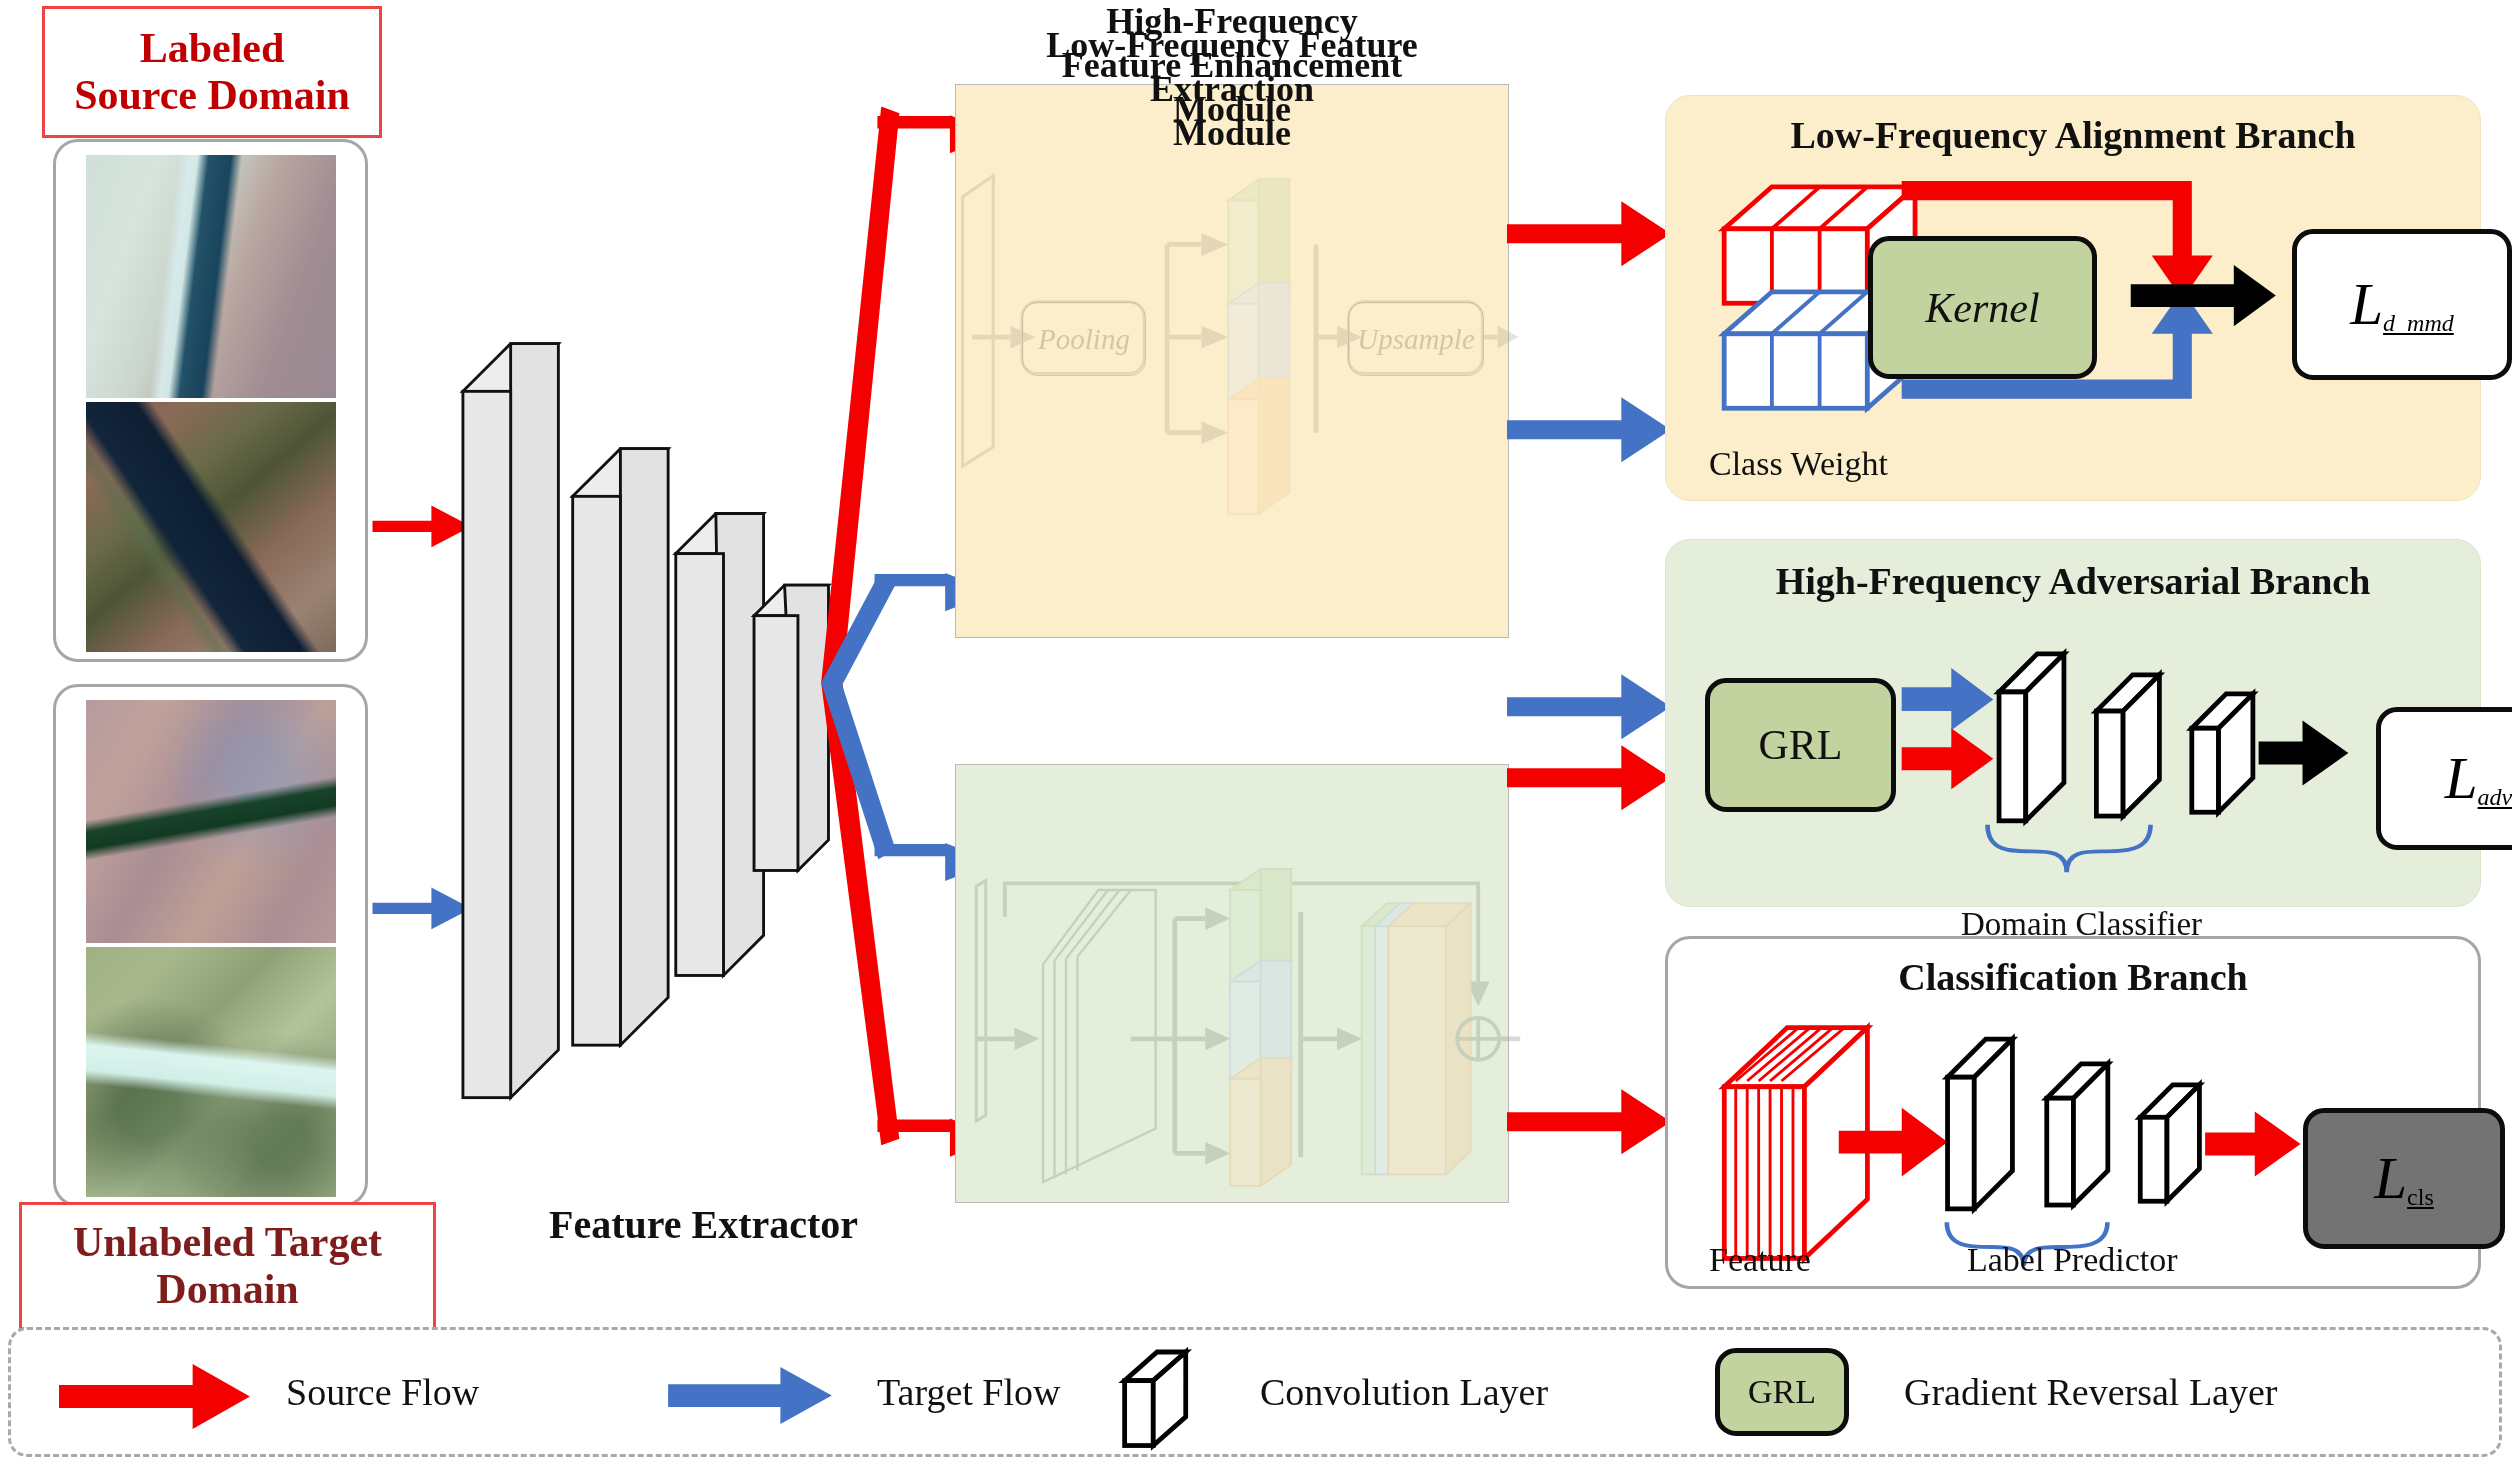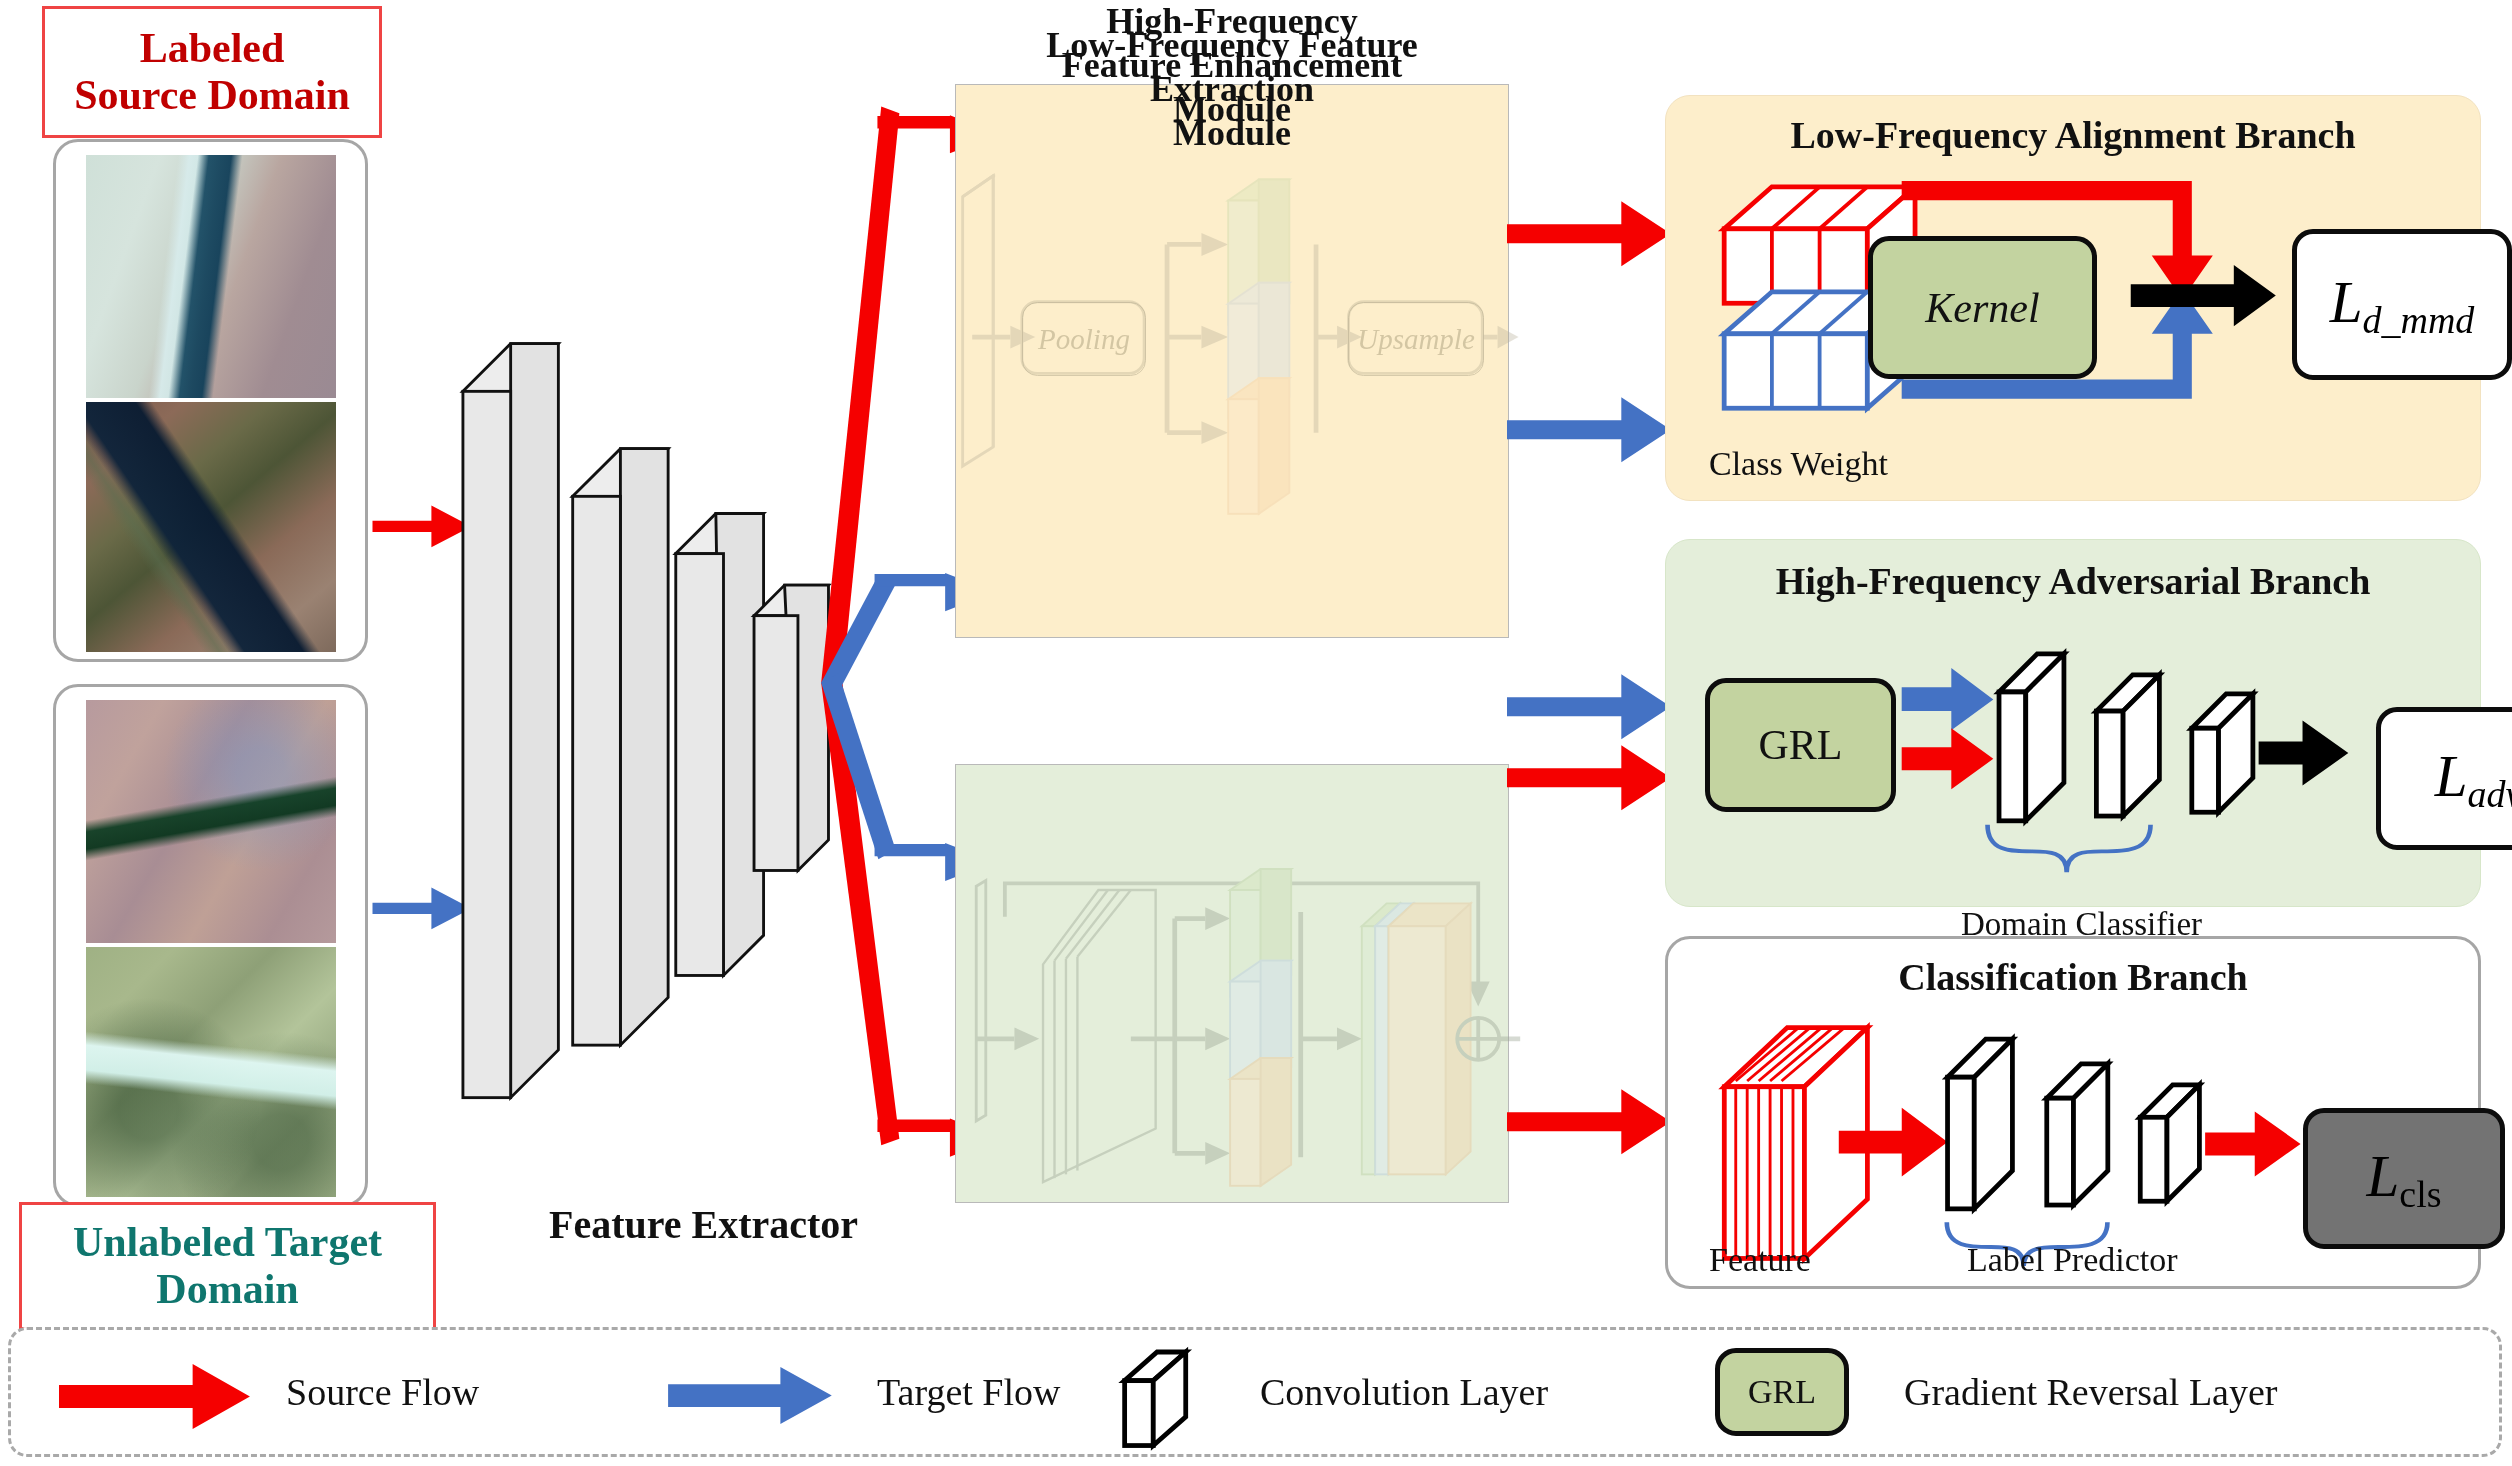--- a/index.html
+++ b/index.html
@@ -9,21 +9,21 @@
   }
   .abs{position:absolute;}
 
   
   .domain-label{
     position:absolute;border:3px solid #ef4444;background:#fff;
     display:flex;align-items:center;justify-content:center;text-align:center;
     font-weight:bold;line-height:1.12;
   }
   #lbl-source{left:42px;top:5.7px;width:334px;height:126px;color:#c00000;font-size:42px;}
-  #lbl-target{left:19px;top:1202px;width:411px;height:122px;color:#0f766e;font-size:42px;}
+  #lbl-target{left:19px;top:1202px;width:411px;height:122px;color:#7f1d1d;font-size:42px;}
 
   
   .img-card{
     position:absolute;border:3.8px solid #a6a6a6;border-radius:25px;background:#fff;
     box-sizing:border-box;overflow:hidden;
   }
   #card-source{left:53px;top:139px;width:315px;height:523px;}
   #card-target{left:53px;top:684px;width:315px;height:523px;}
   .tile{position:absolute;left:50%;transform:translateX(-50%);width:250px;}
   .tile-a{top:13.4px;height:243px;}
@@ -89,21 +89,21 @@
   }
 
   
   .rbox{
     position:absolute;border:5.7px solid #0c0c0c;border-radius:21px;box-sizing:border-box;
     display:flex;align-items:center;justify-content:center;
   }
   .loss-txt{font-family:"Liberation Serif",serif;font-size:53px;color:#000;white-space:nowrap;}
   .loss-txt i{font-style:italic;}
   .cal{font-size:59px;font-style:italic;font-family:"Liberation Serif",serif;}
-  .sub{font-size:38px;vertical-align:-0.28em;}
+  .sub{font-size:24px;vertical-align:-0.28em;text-decoration:underline;}
 
   
   .cap{position:absolute;font-size:34px;color:#111;white-space:nowrap;}
 
   
   #legend{
     position:absolute;left:7.6px;top:1327px;width:2494px;height:130px;
     border:3.8px dashed #a9a9a9;border-radius:19px;box-sizing:border-box;background:#fff;
   }
   .leg-txt{position:absolute;font-size:38px;color:#111;white-space:nowrap;top:50%;transform:translateY(-50%);}

